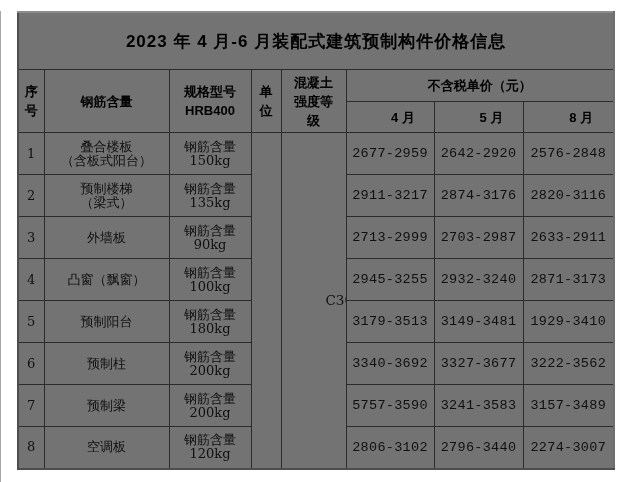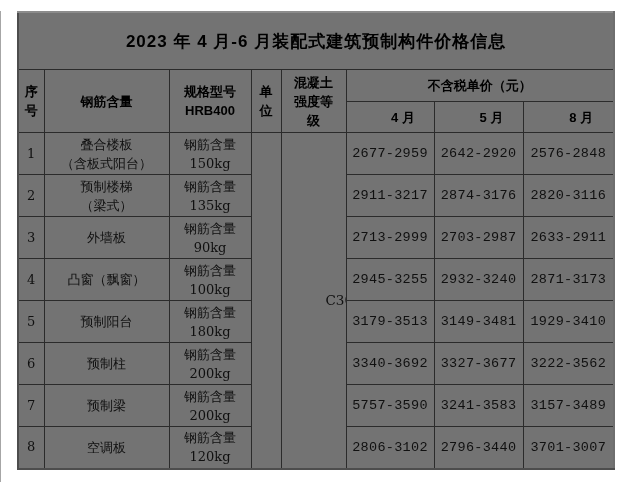--- a/index.html
+++ b/index.html
@@ -66,21 +66,21 @@
   }
   tr.data-row { height: 42px; }
   td.num {
     font-family: "DejaVu Serif", "Liberation Serif", serif;
     font-size: 13px;
     line-height: 18px;
   }
   td.cn {
     font-family: "DejaVu Serif", "Liberation Serif", serif;
     font-size: 13px;
-    line-height: 19px;
+    line-height: 14px;
   }
   td.price {
     font-family: Liberation Mono, monospace;
     font-size: 13.5px;
     letter-spacing: 0.3px;
   }
   td.merged-val {
     font-family: "DejaVu Serif", "Liberation Serif", serif;
     font-size: 13.5px;
     padding-left: 44px;
@@ -203,17 +203,17 @@
       <td class="price">3157-3489</td>
     </tr>
 
     <tr class="data-row">
       <td class="num">8</td>
       <td class="cn">空调板</td>
       <td class="cn">钢筋含量
 120kg</td>
       <td class="price">2806-3102</td>
       <td class="price">2796-3440</td>
-      <td class="price">3701-3007</td>
+      <td class="price">2274-3007</td>
     </tr>
   </tbody>
     </table>
 </div>
 
 </body></html>

